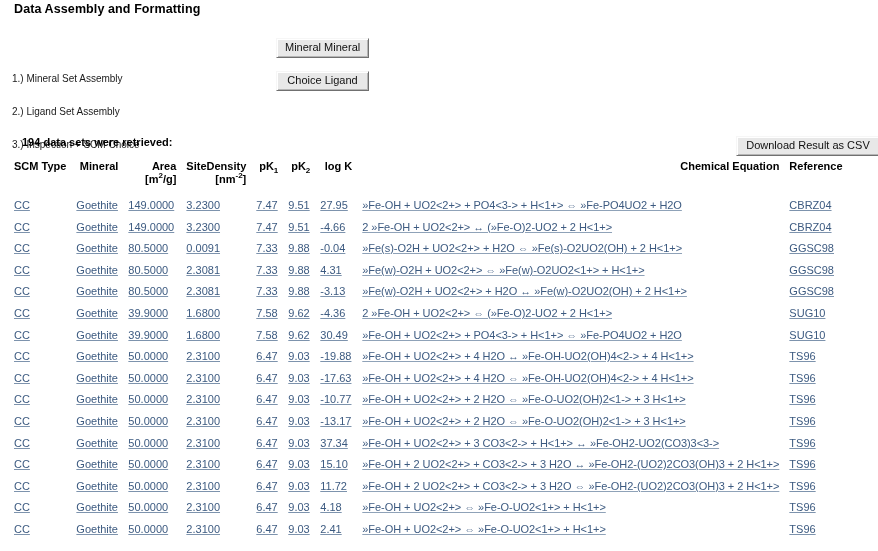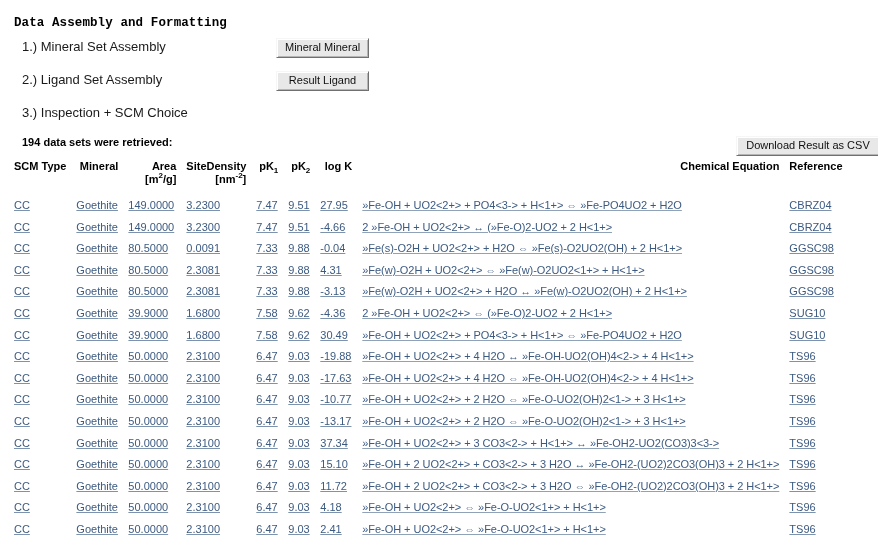--- a/index.html
+++ b/index.html
@@ -14,34 +14,34 @@
     font-size: 11px;
     color: #1a1a1a;
     overflow: hidden;
     position: relative;
   }
 
   
   .page-title {
     position: absolute;
     left: 14px;
-    top: 16px;
+    top: 2px;
     font-size: 12.5px;
     font-weight: bold;
     color: #000000;
     letter-spacing: 0.1px;
-    font-family: Liberation Mono, monospace;
   }
 
   .step-row {
     position: absolute;
-    left: 22px;
-    font-size: 13px;
+    left: 12px;
+    font-size: 10px;
     color: #1a1a1a;
     white-space: nowrap;
+    margin-top: 34px;
   }
   .step-1 { top: 39px; }
   .step-2 { top: 72px; }
   .step-3 { top: 105px; }
 
   
   .btn {
     position: absolute;
     background: #e8e8e8;
     border: 1px solid #8a8a8a;
@@ -145,21 +145,21 @@
 </style>
 </head>
 <body>
 
 <div class="page-title">Data Assembly and Formatting</div>
 
 <div class="step-row step-1">1.) Mineral Set Assembly</div>
 <div class="btn btn-mineral">Mineral Mineral</div>
 
 <div class="step-row step-2">2.) Ligand Set Assembly</div>
-<div class="btn btn-ligand">Result Ligand</div>
+<div class="btn btn-ligand">Choice Ligand</div>
 
 <div class="step-row step-3">3.) Inspection + SCM Choice</div>
 
 <div class="retrieved">194 data sets were retrieved:</div>
 <div class="btn btn-csv">Download Result as CSV</div>
 
 <table class="results-table">
   <thead>
     <tr>
       <th class="col-scm">

